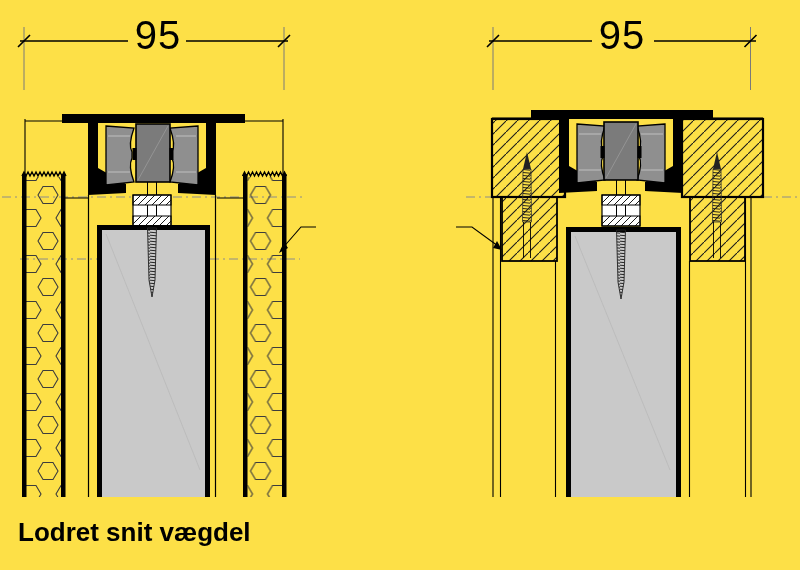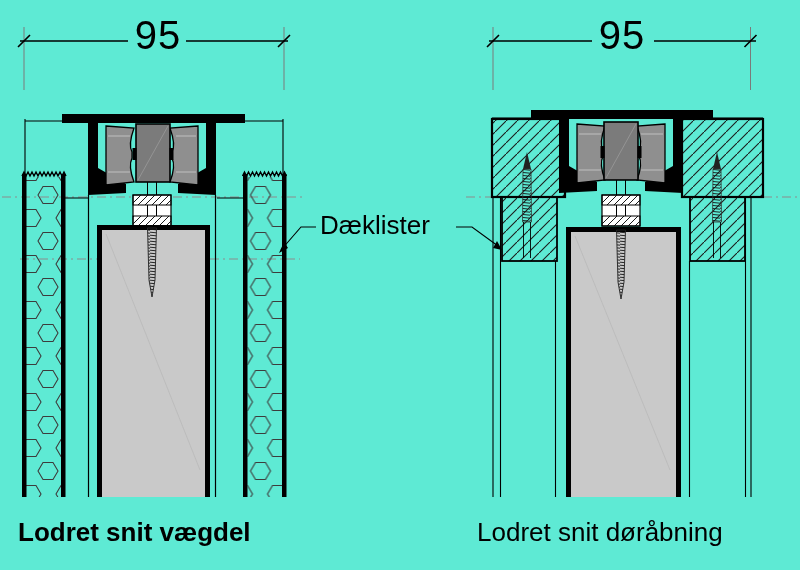--- a/index.html
+++ b/index.html
@@ -1,19 +1,19 @@
 <!DOCTYPE html>
 <html><head>
 <meta charset="utf-8">
 <style>
   html,body{margin:0;padding:0;background:#ffffff;}
   .page{
     position:relative;
     width:800px;height:570px;
-    background:#5eead4;
+    background:#fde047;
     font-family:"Liberation Sans", sans-serif;
     overflow:hidden;
   }
   .drawing-svg{position:absolute;left:0;top:0;}
   .label{
     position:absolute;
     color:#000;
     white-space:nowrap;
     line-height:1.05;
   }
@@ -187,19 +187,17 @@
     <polygon points="279,253 288,248 284,242" fill="#000"></polygon>
     <path d="M456,227 H472 L498,246" stroke="#000" stroke-width="1.1" fill="none"></path>
     <polygon points="502,250 493,248 497,241" fill="#000"></polygon>
   </g>
 </svg>
 
 <div class="label dim-text" style="left:108px; top:14px;">95</div>
 
 <div class="label dim-text" style="left:572px; top:14px;">95</div>
 
-<div class="label callout" style="left:320px; top:212px;">Dæklister</div>
 
 <div class="label caption" style="left:18px; top:519px;font-weight:bold;">Lodret snit vægdel</div>
 
-<div class="label caption" style="left:477px; top:519px;">Lodret snit døråbning</div>
 
 </div>
 
 </body></html>

